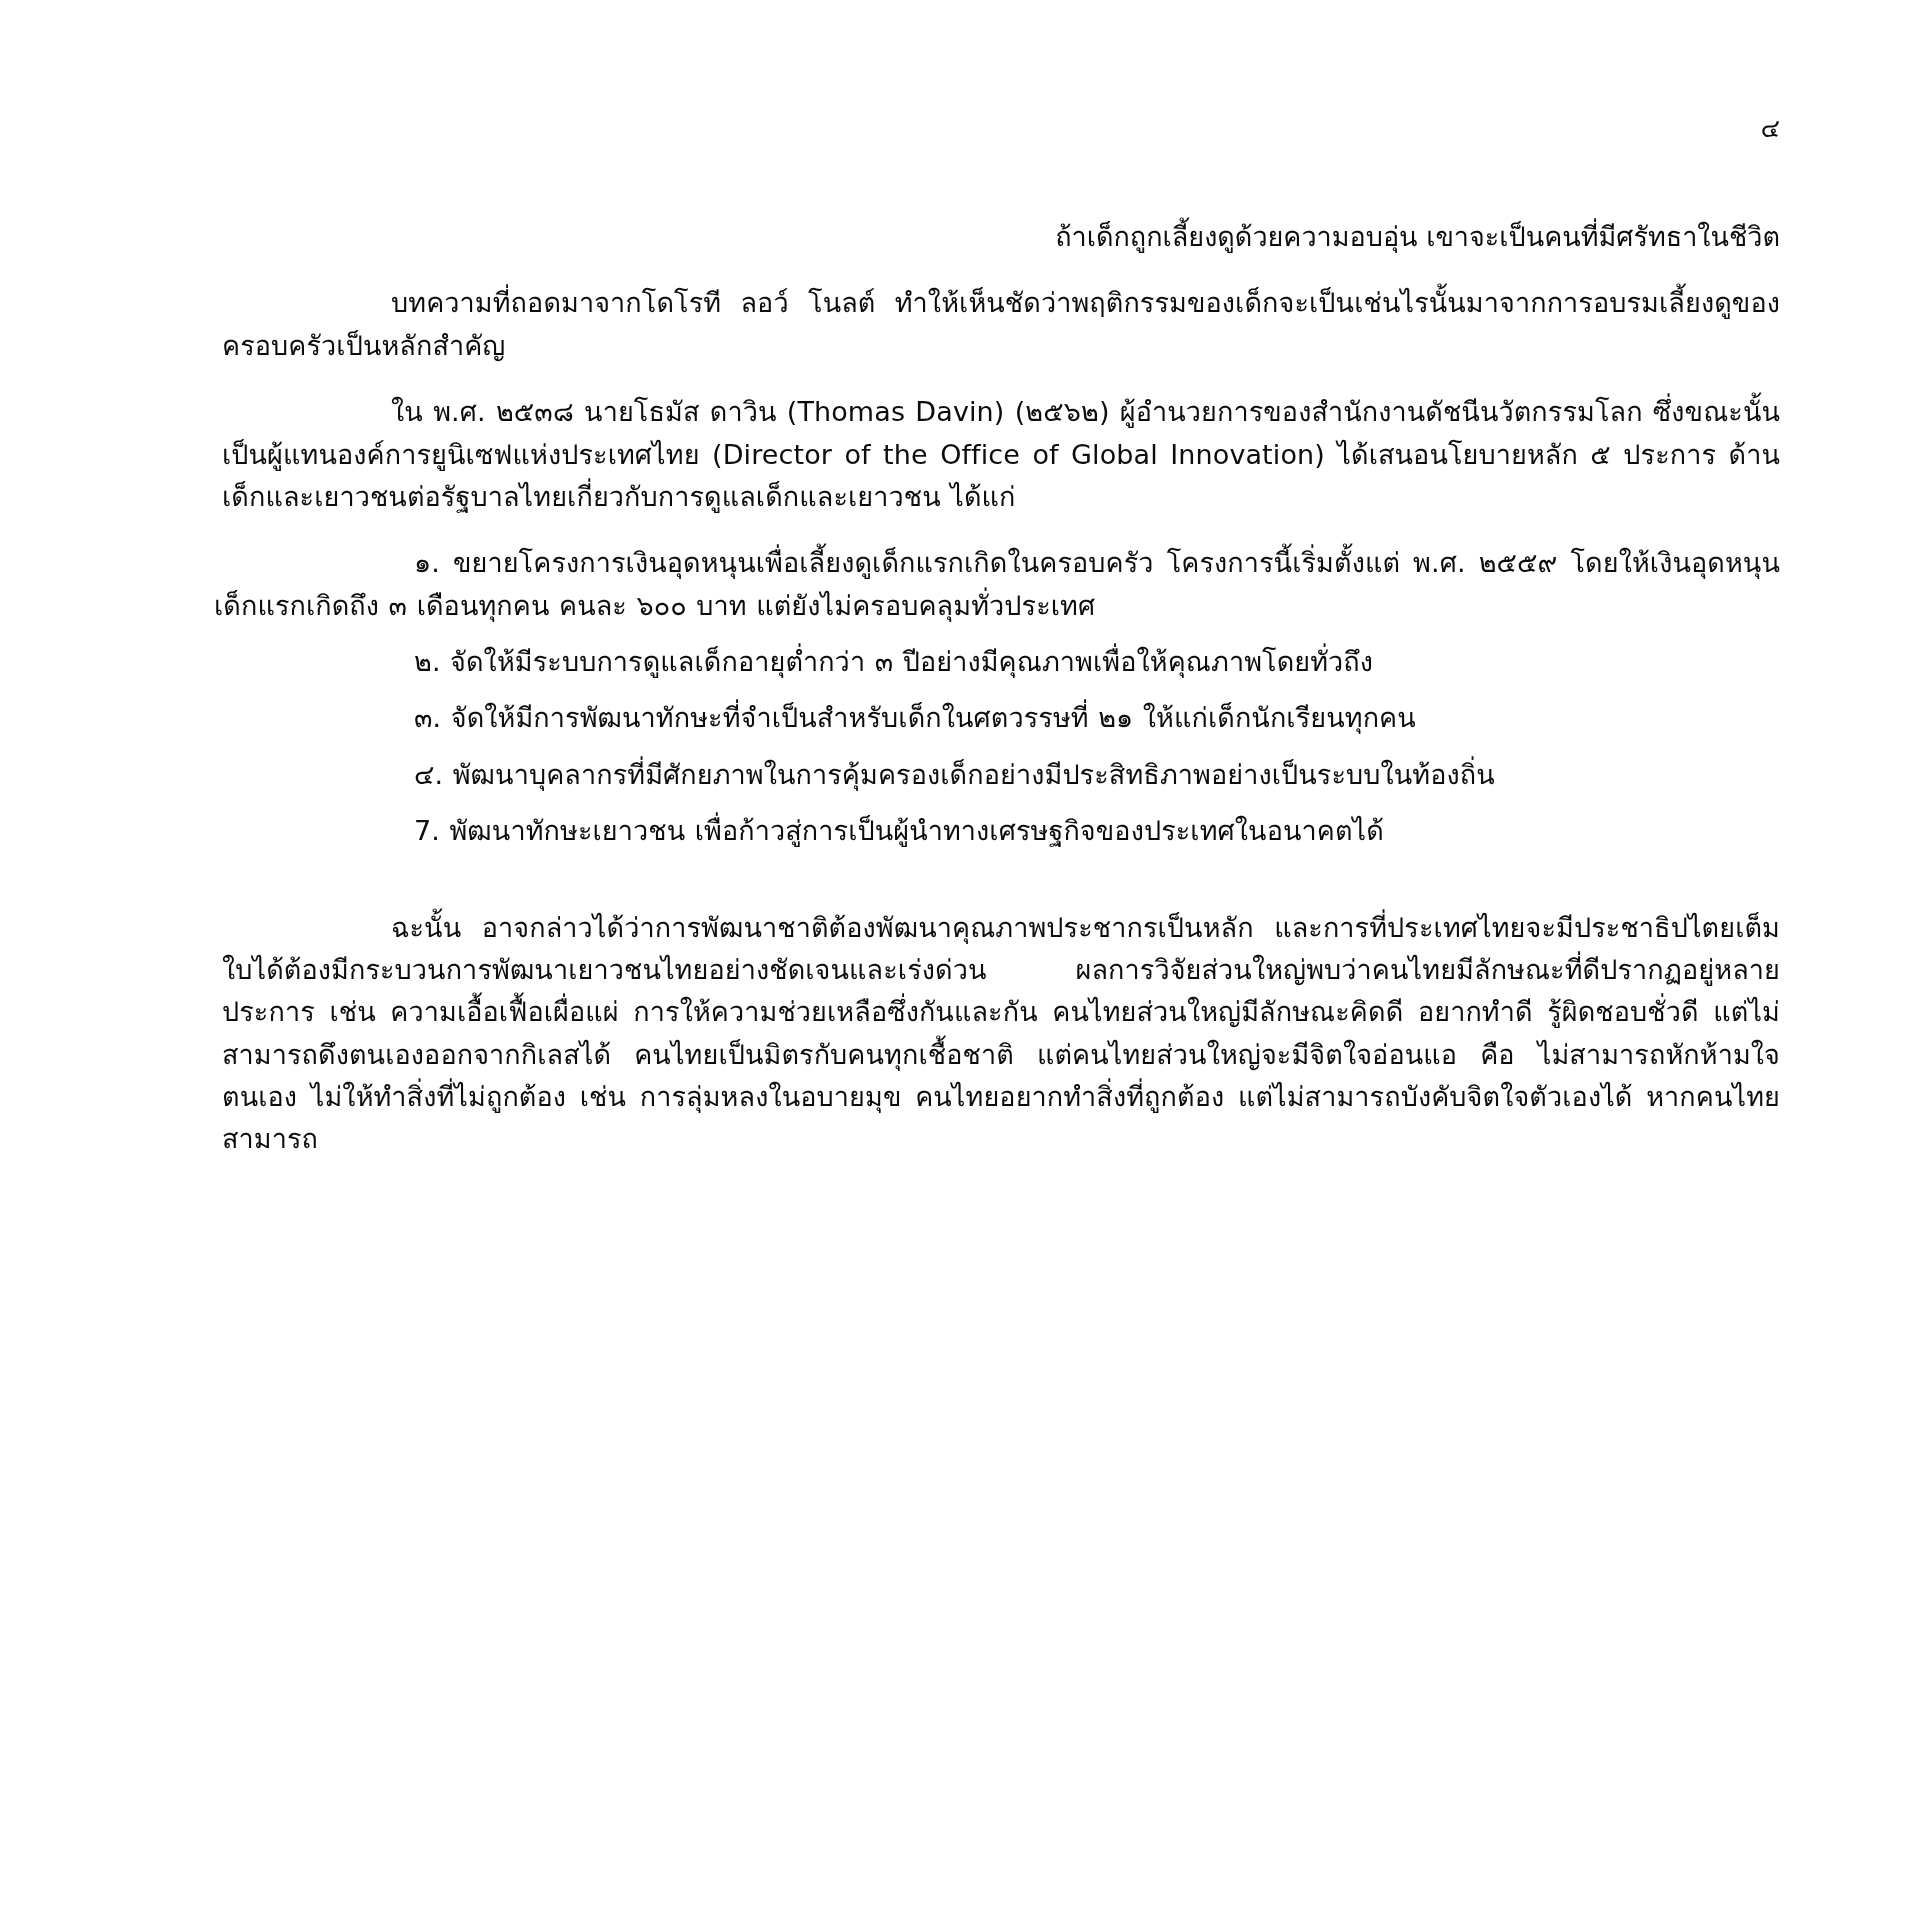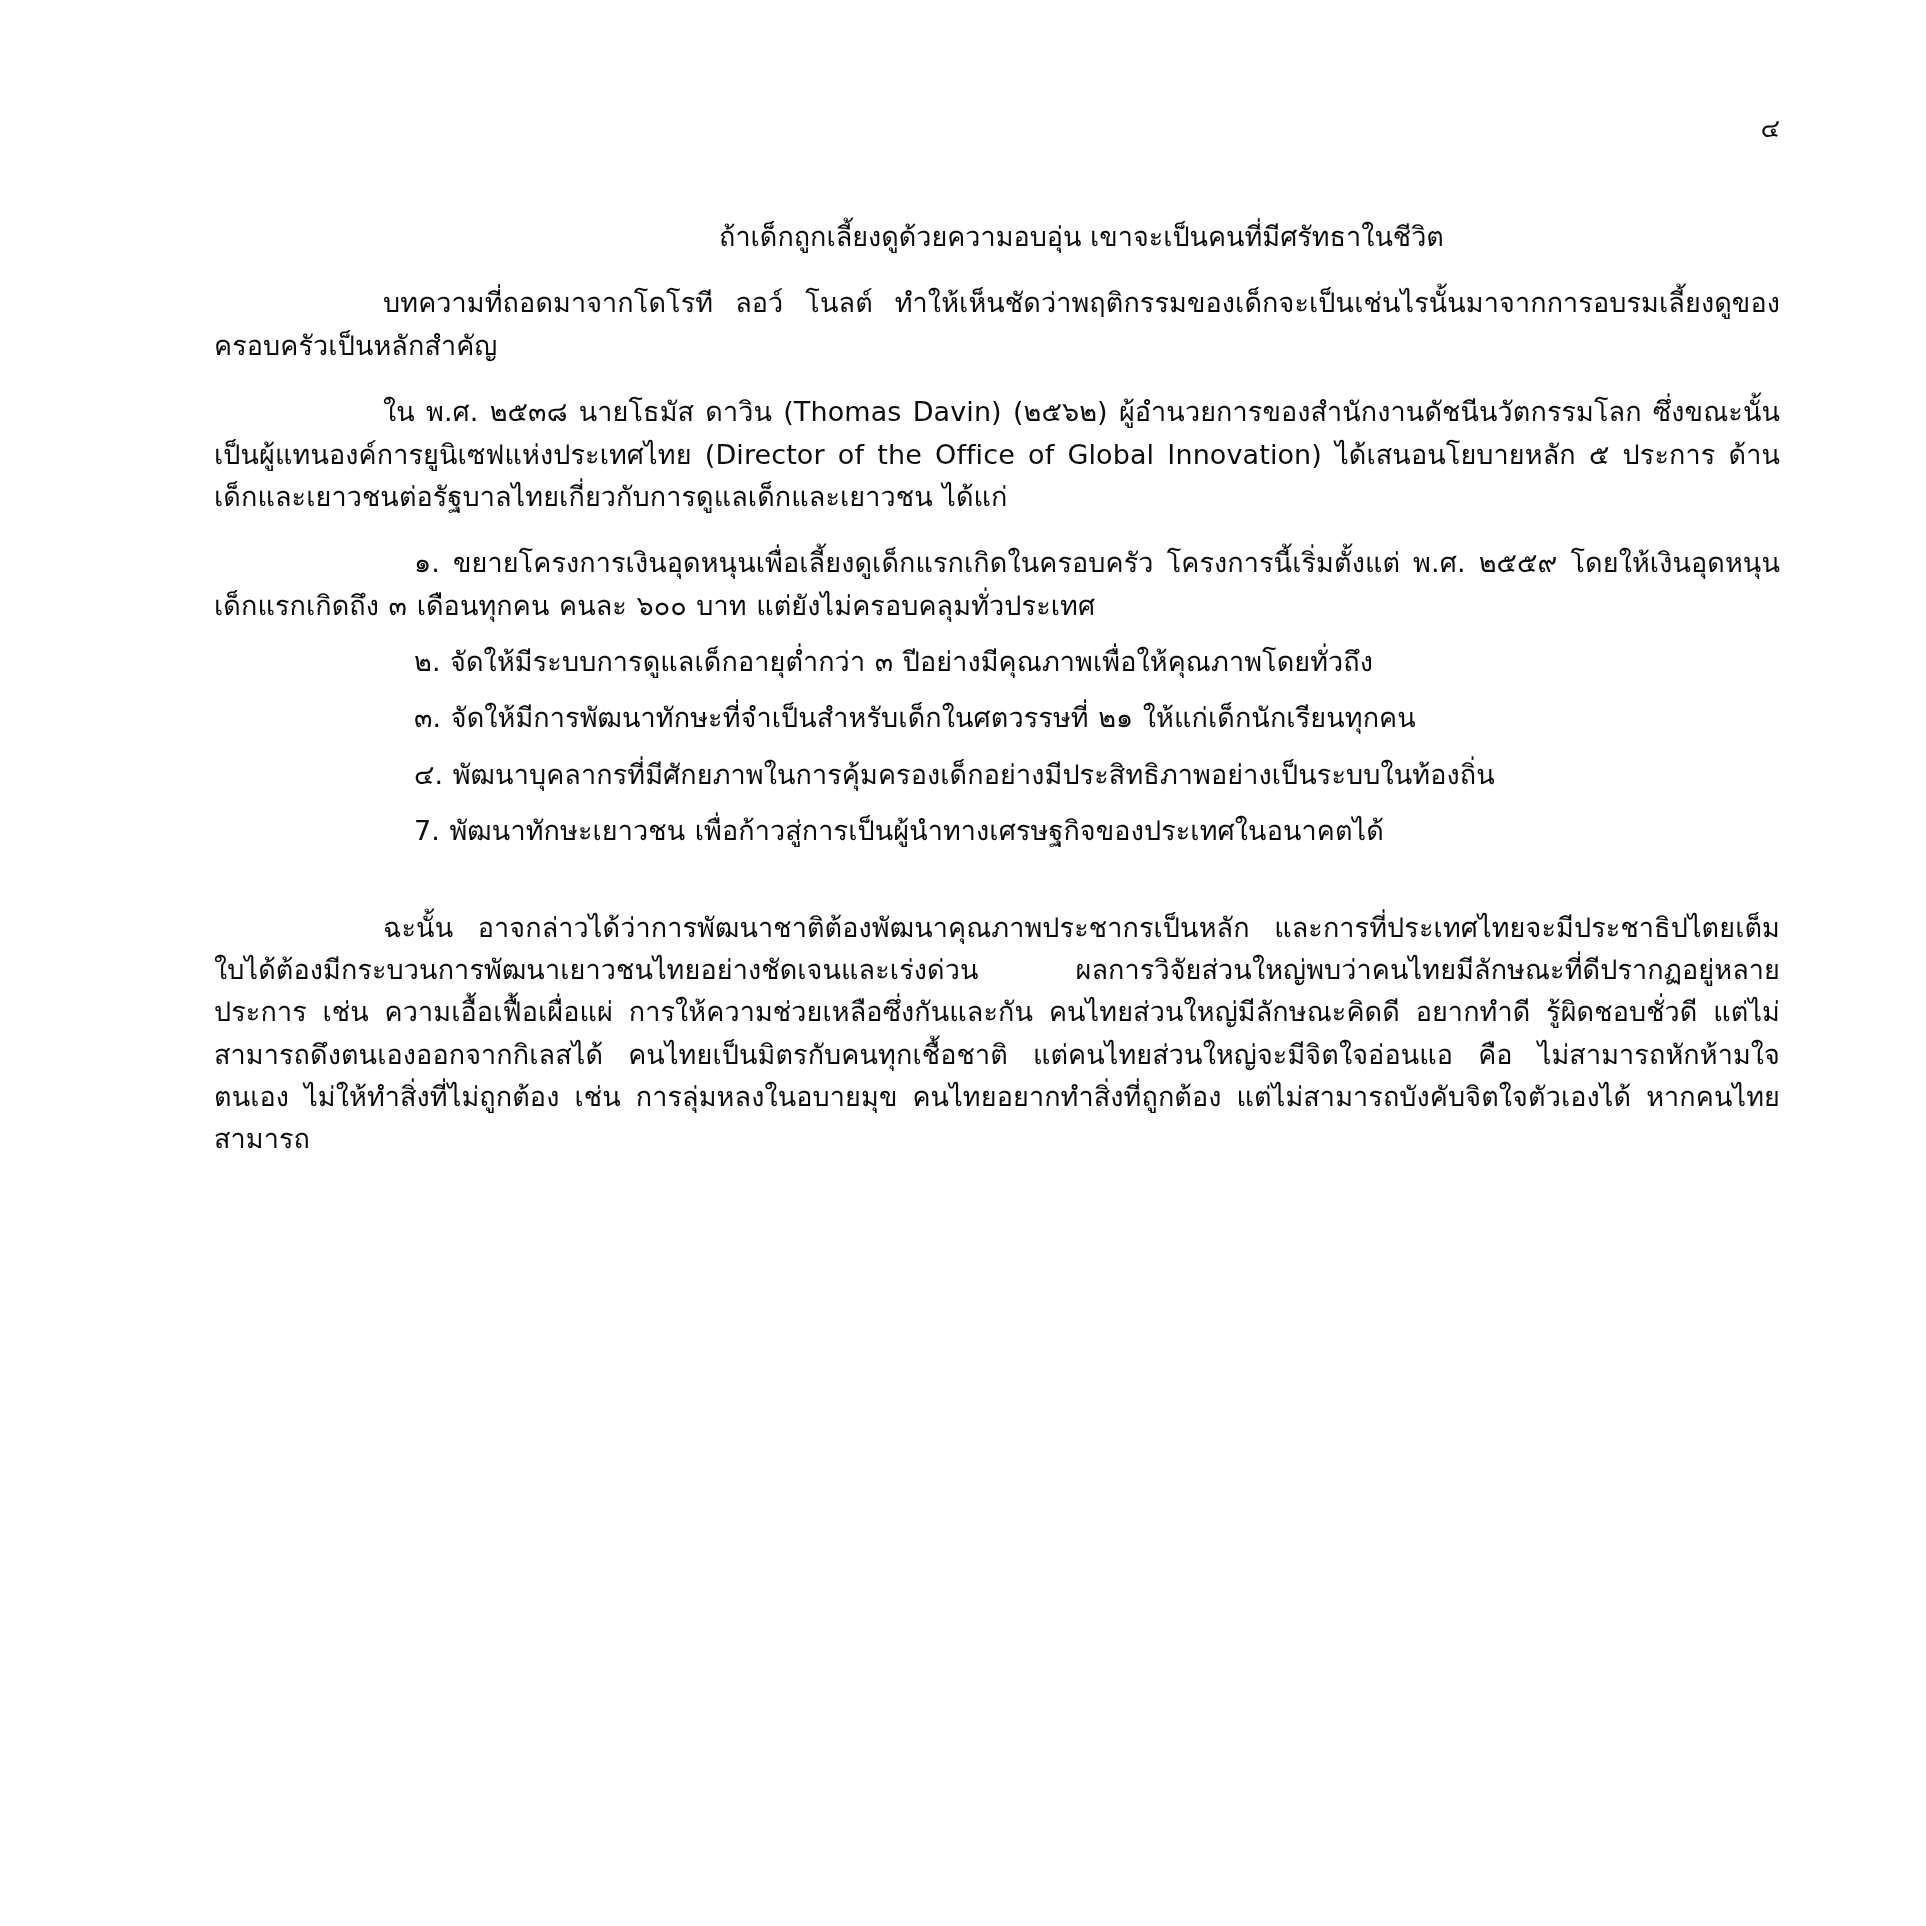--- a/index.html
+++ b/index.html
@@ -40,25 +40,25 @@
     text-align: justify;
     text-justify: inter-word;
     letter-spacing: 0.1px;
     word-spacing: 0.8px;
   }
   p.verse {
     margin: 0 0 14px 0;
     padding: 0;
     font-size: 27px;
     line-height: 1.57;
-    text-align: center;
+    text-align: right;
     text-indent: 169px;
   }
   p.block {
-    margin: 0 0 14px 0;
+    margin: 0 0 14px 8px;
     text-indent: 169px;
   }
   p.listitem {
     margin: 0 0 14px 0;
     text-indent: 200px;
   }
   .spacer-sm { height: 10px; }
 </style>
 </head>
 <body>

